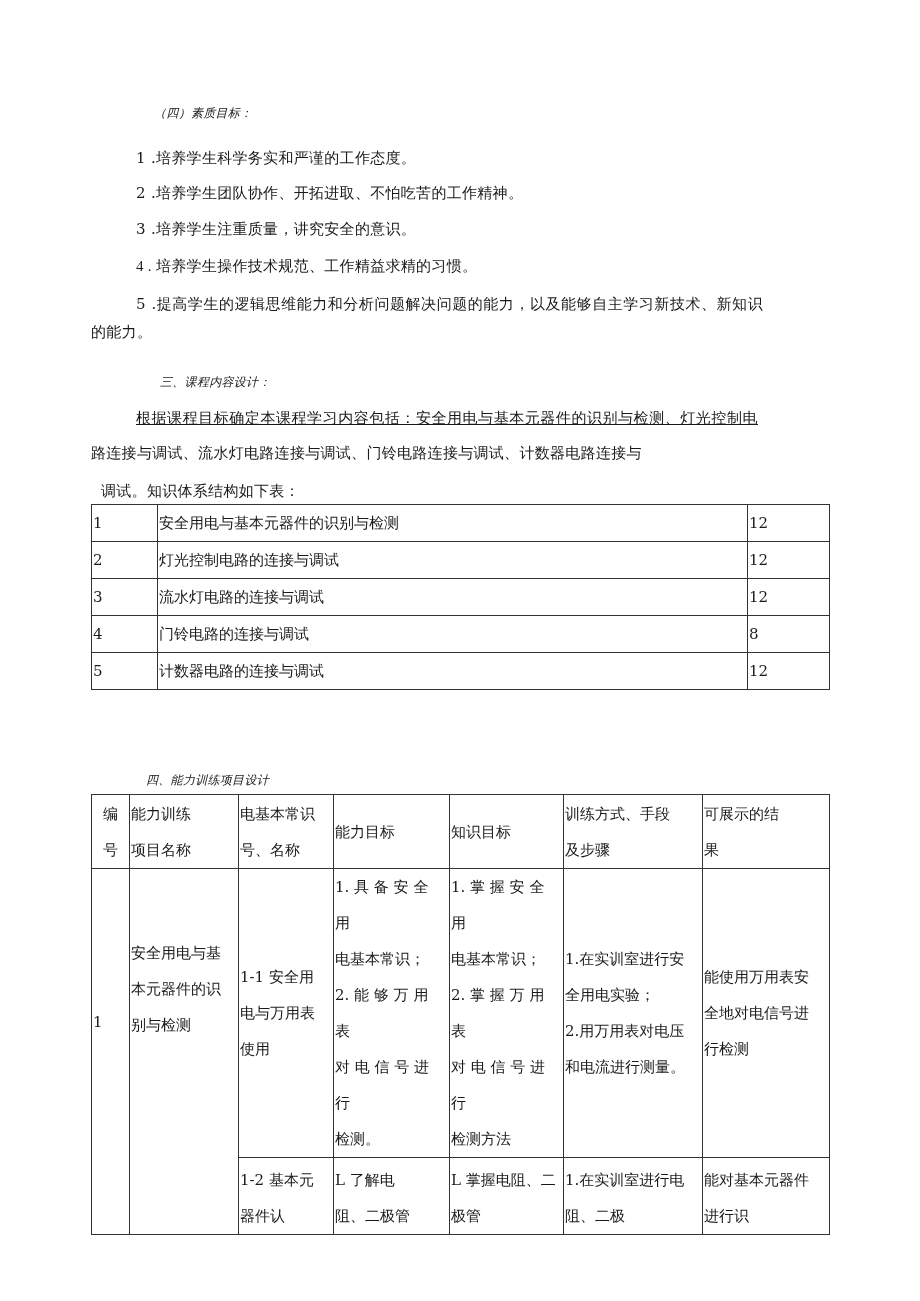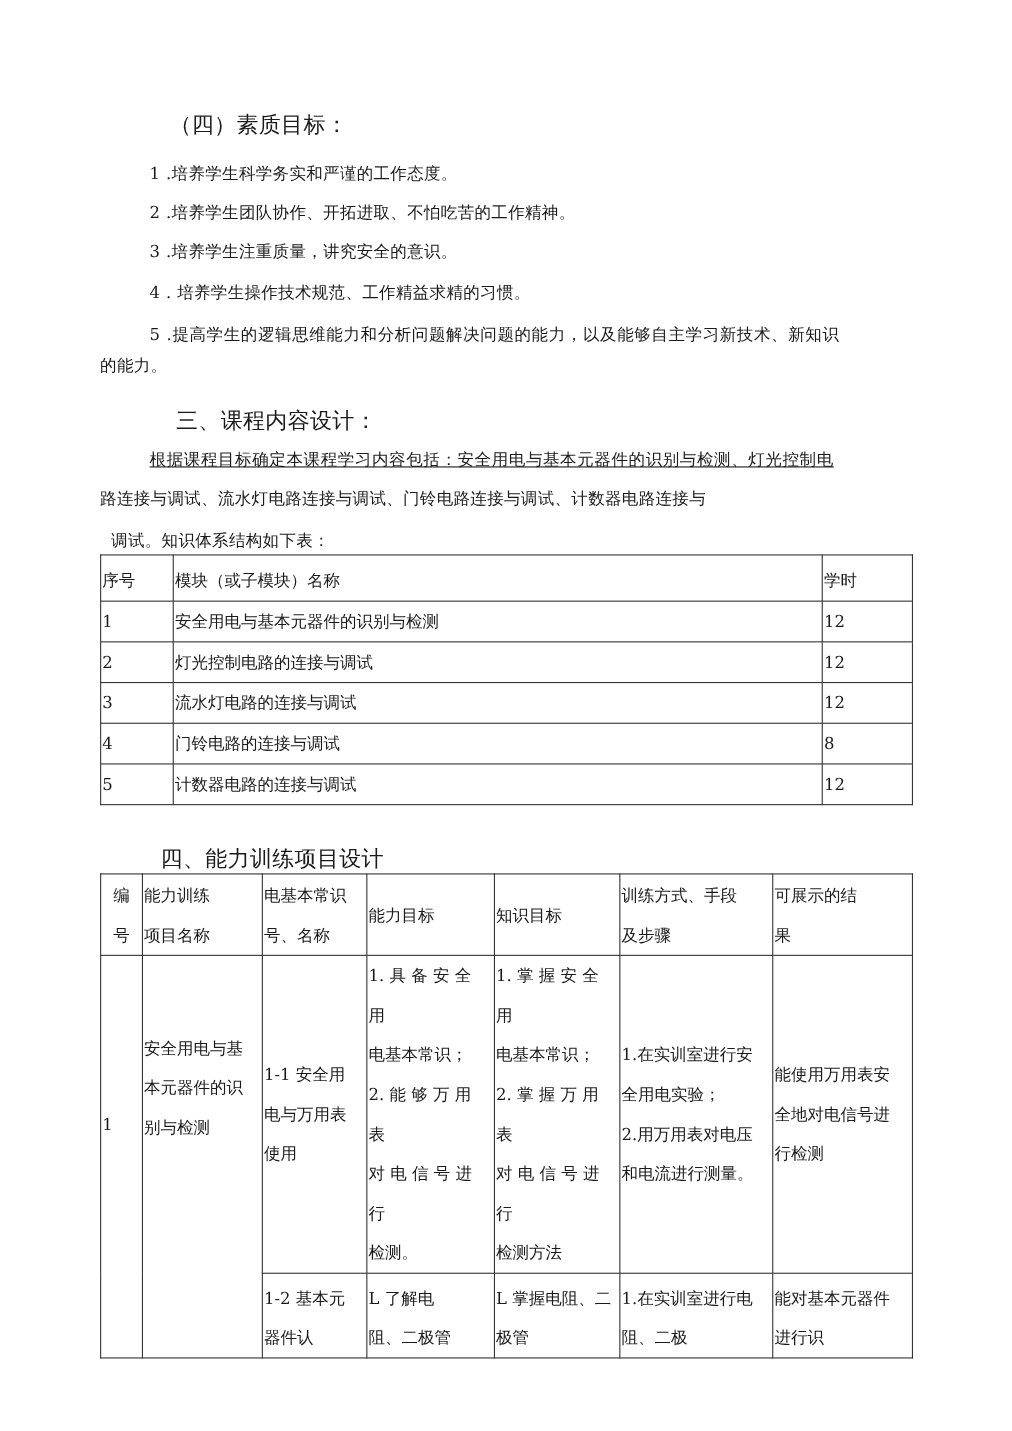--- a/index.html
+++ b/index.html
@@ -2,21 +2,21 @@
 <html><head>
 <meta charset="utf-8">
 <style>
   html, body { margin: 0; padding: 0; background: #ffffff; }
   body {
     width: 920px; height: 1301px; position: relative; overflow: hidden;
     font-family: "DejaVu Serif", "Liberation Serif", serif;
     color: #1a1a1a;
   }
   .line { position: absolute; font-size: 15px; line-height: 20px; white-space: nowrap; letter-spacing: 0.3px; }
-  .h { font-size: 20px; }
+  .h { font-size: 12px; font-style: italic; }
 
   table { border-collapse: collapse; position: absolute; table-layout: fixed; }
   td { border: 1px solid #333; padding: 0; vertical-align: middle; font-size: 15px; line-height: 20px; }
   .t1 { left: 91px; top: 504px; width: 738px; }
   .t1 td { height: 36px; padding-left: 1px; }
   .t1 .hdr td { height: 37px; padding-top: 4px; }
 
   .t2 { left: 91px; top: 794px; width: 738px; }
   .t2 td { padding: 0 1px; font-size: 15px; line-height: 36px; }
   .t2 .hdr td { height: 73px; }
@@ -25,41 +25,36 @@
   .t2 .r2 td .cell { padding-top: 4px; }
   .center { text-align: center; }
 </style>
 </head>
 <body>
 
 <div class="line h" style="left:154px; top:103px;">（四）素质目标：</div>
 <div class="line" style="left:136px; top:148px;">1  .培养学生科学务实和严谨的工作态度。</div>
 <div class="line" style="left:136px; top:183px;">2  .培养学生团队协作、开拓进取、不怕吃苦的工作精神。</div>
 <div class="line" style="left:136px; top:219px;">3  .培养学生注重质量，讲究安全的意识。</div>
-<div class="line" style="left:136px; top:256px;">4  . 培养学生操作技术规范、工作精益求精的习惯。</div>
+<div class="line" style="left:136px; top:256px;font-family:Liberation Serif, serif;">4  . 培养学生操作技术规范、工作精益求精的习惯。</div>
 <div class="line" style="left:136px; top:294px; letter-spacing:0.55px;">5 .提高学生的逻辑思维能力和分析问题解决问题的能力，以及能够自主学习新技术、新知识</div>
 <div class="line" style="left:91px; top:322px;">的能力。</div>
 
 <div class="line h" style="left:136px; top:372px;margin-left:24px;">三、课程内容设计：</div>
 <div class="line" style="left:136px; top:408px; letter-spacing:0.55px;text-decoration:underline;">根据课程目标确定本课程学习内容包括：安全用电与基本元器件的识别与检测、灯光控制电</div>
 <div class="line" style="left:91px; top:443px;">路连接与调试、流水灯电路连接与调试、门铃电路连接与调试、计数器电路连接与</div>
 <div class="line" style="left:101px; top:481px;">调试。知识体系结构如下表：</div>
 
 <table class="t1">
   <colgroup>
       <col style="width:66px">
       <col style="width:590px">
       <col style="width:82px">
     </colgroup>
   <tbody>
-      <tr class="hdr">
-    <td>序号</td>
-    <td>模块（或子模块）名称</td>
-    <td>学时</td>
-  </tr>
   <tr>
     <td>1</td>
     <td>安全用电与基本元器件的识别与检测</td>
     <td>12</td>
   </tr>
   <tr>
     <td>2</td>
     <td>灯光控制电路的连接与调试</td>
     <td>12</td>
   </tr>

